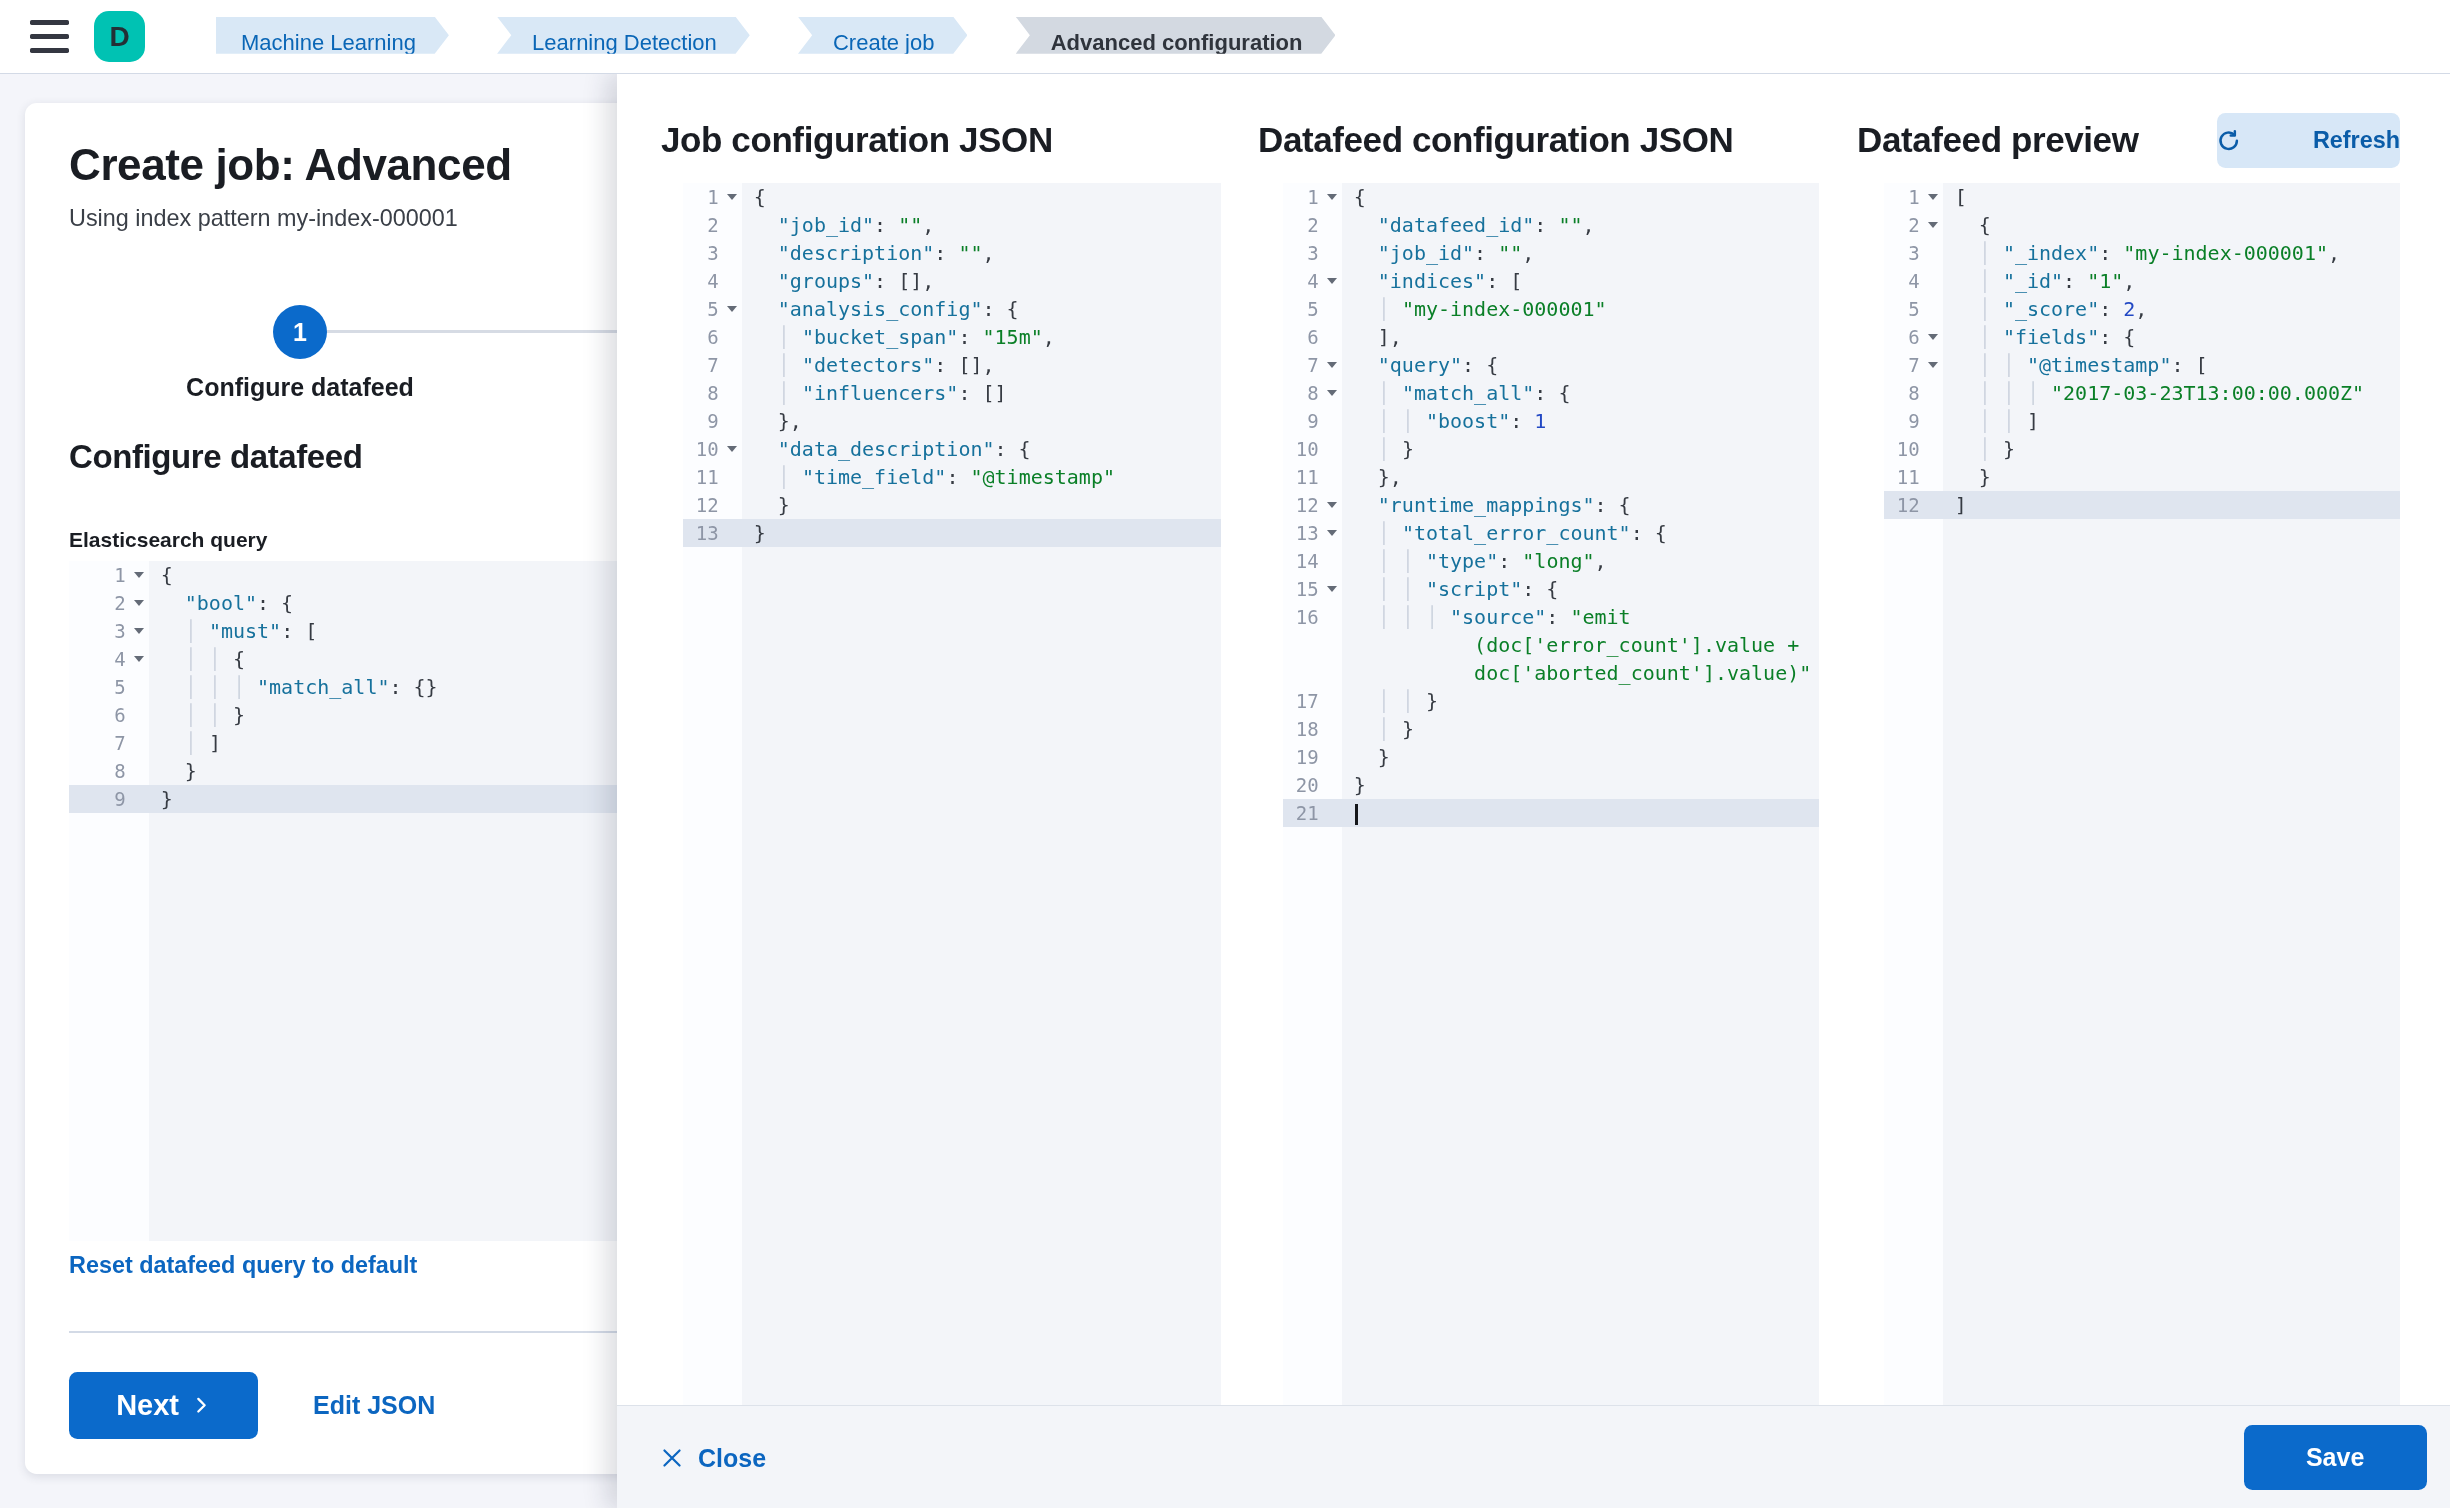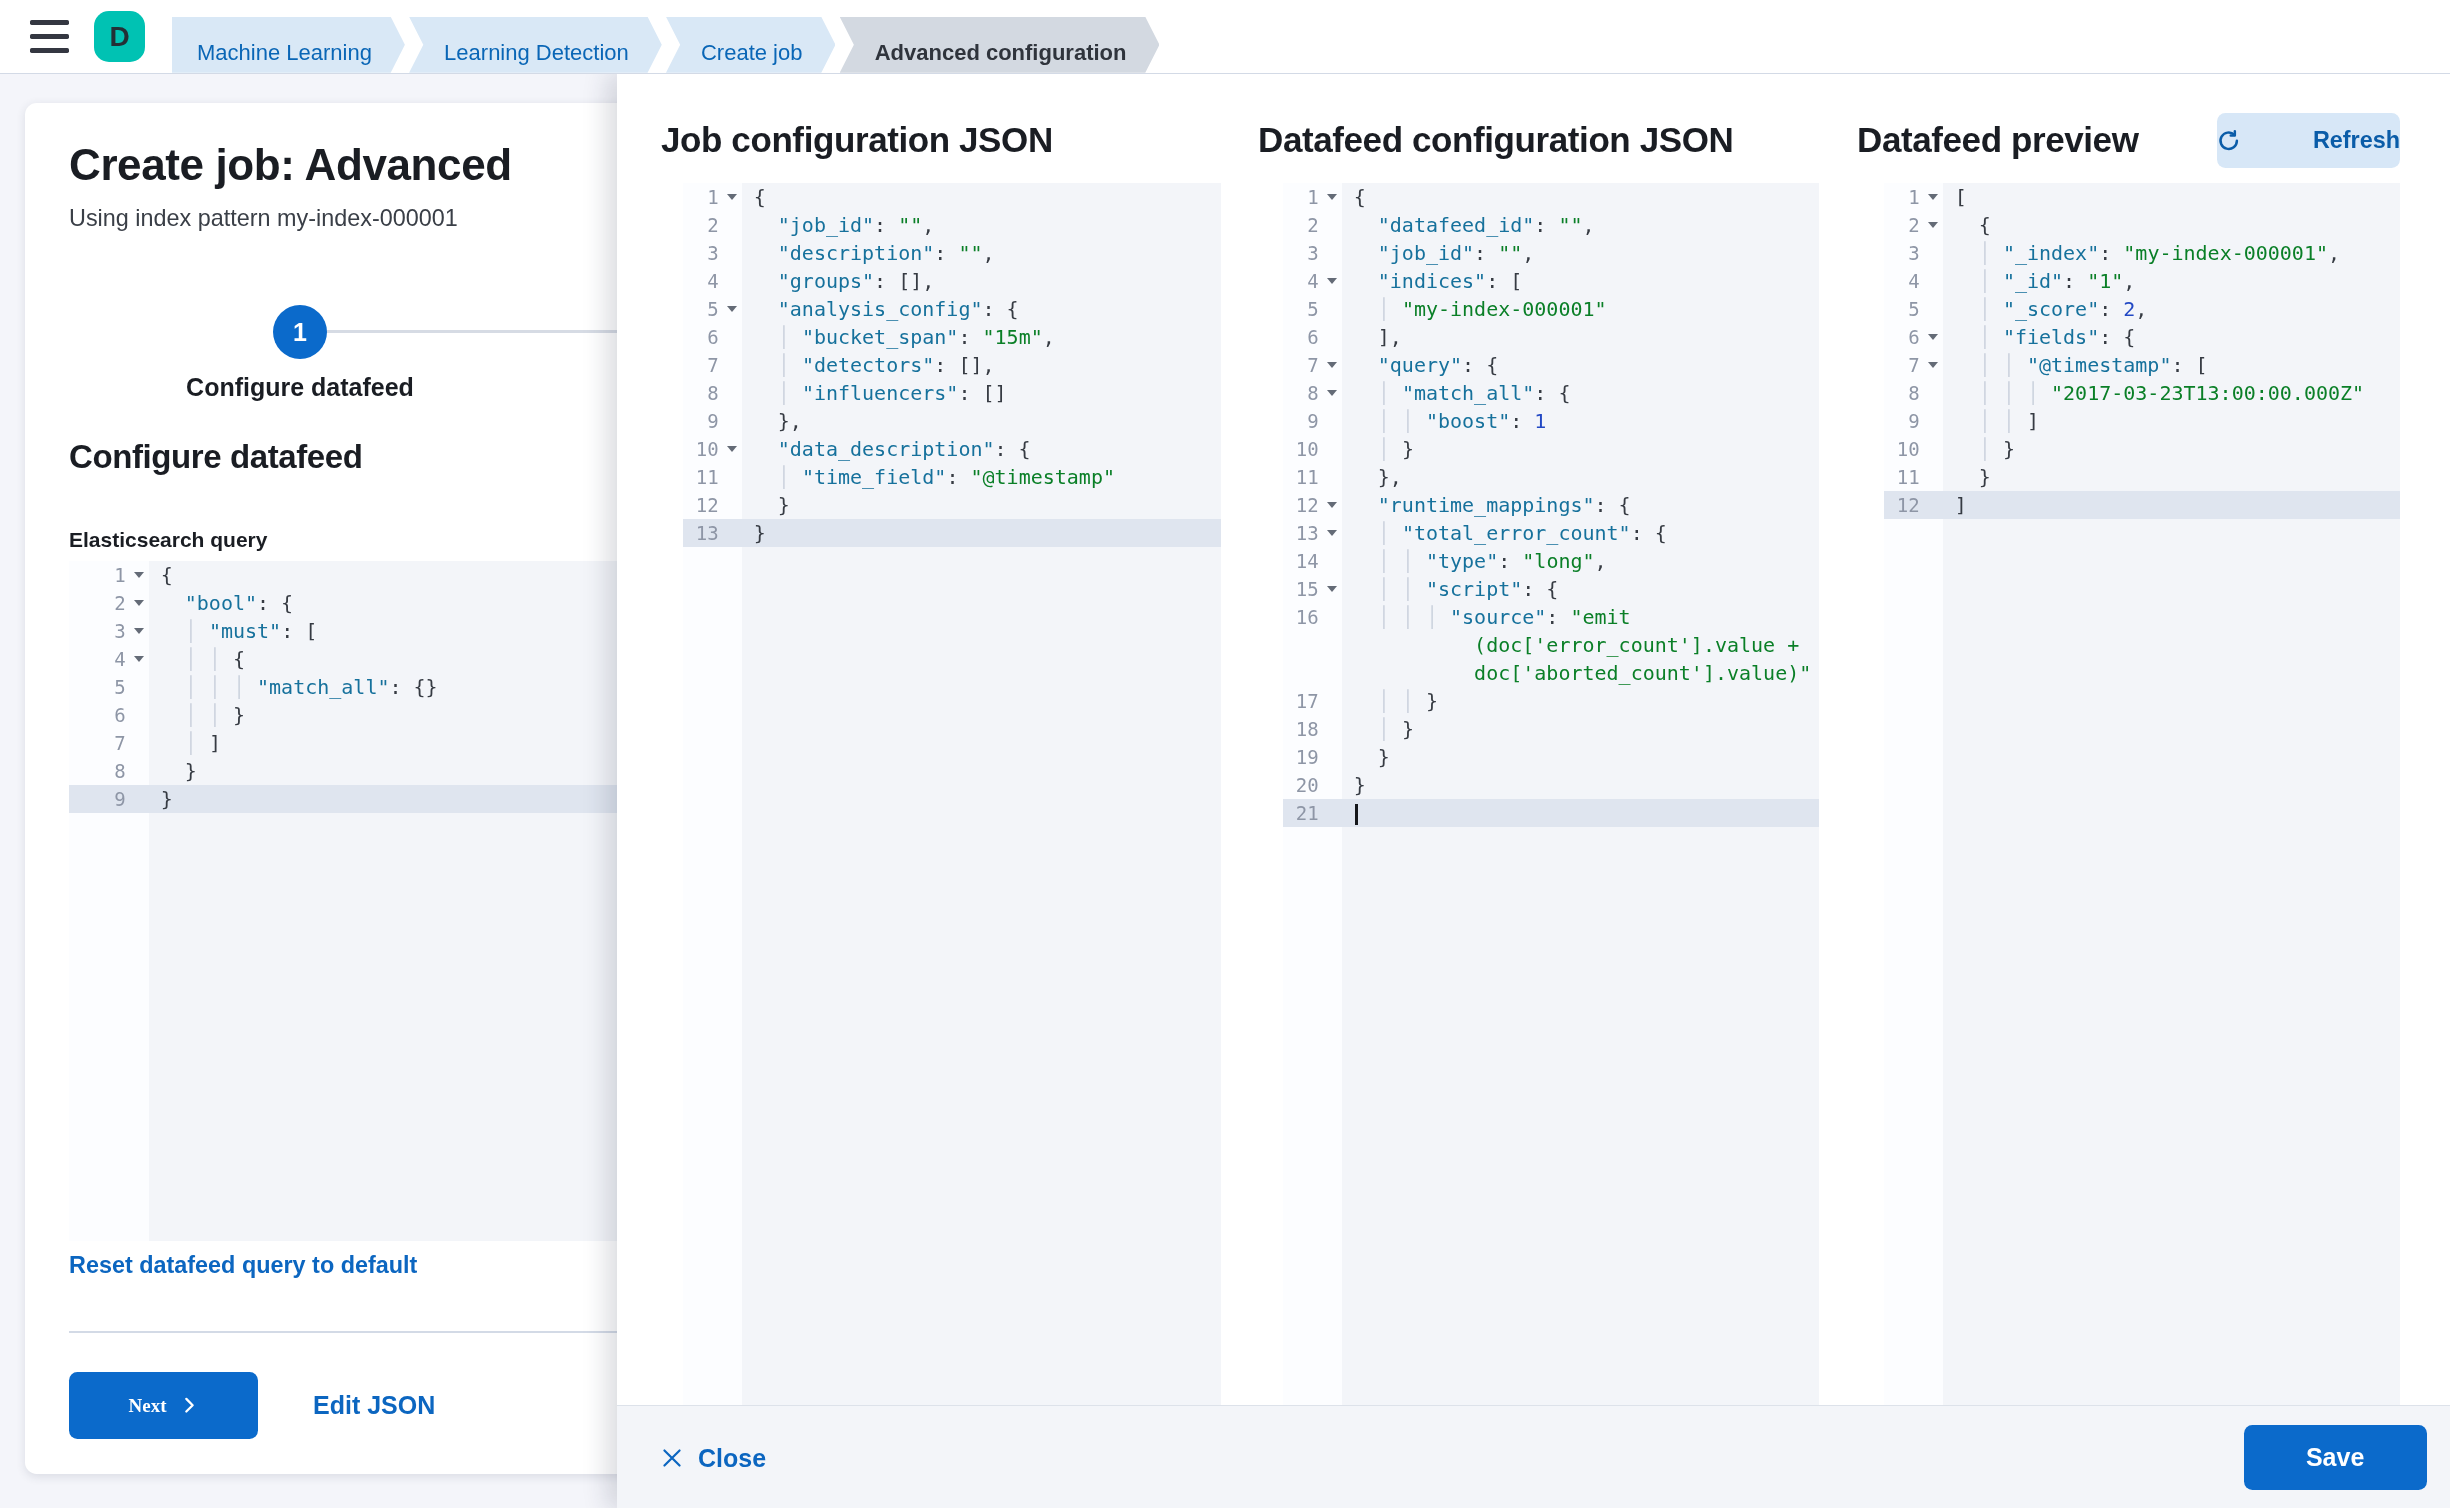--- a/index.html
+++ b/index.html
@@ -9,23 +9,23 @@
   
   .topbar { position:absolute; left:0; top:0; width:2450px; height:74px;
     background:#fff; border-bottom:0.8px solid #d3dae6; z-index:40; }
   .hamburger { position:absolute; left:30px; top:20px; width:39px; height:33px;
     display:flex; flex-direction:column; justify-content:space-between; cursor:pointer; }
   .hamburger i { display:block; height:5px; border-radius:1.7px; background:#343741; }
   .avatar { position:absolute; left:94px; top:11px; width:51px; height:51px;
     border-radius:15px; background:#00c2b3; color:#233036; font-size:28px; font-weight:700;
     display:flex; align-items:center; justify-content:center; }
   .crumbs { position:absolute; left:172px; top:16.7px; height:40px; display:flex; }
-  .crumb { height:56px; display:flex; align-items:center; font-size:22px; font-weight:500;
+  .crumb { height:37px; display:flex; align-items:center; font-size:22px; font-weight:500;
     color:#0a66b6; background:#d9e8f6; padding:16px 33px 0 35px; margin-right:4.2px;
-    clip-path:polygon(0 0, calc(100% - 14.2px) 0, 100% 50%, calc(100% - 14.2px) 100%, 0 100%, 14.2px 50%); }
+    clip-path:polygon(0 0, calc(100% - 14.2px) 0, 100% 50%, calc(100% - 14.2px) 100%, 0 100%, 14.2px 50%);margin-left:44px; }
   .crumb.first { padding-left:25px;
     clip-path:polygon(0 0, calc(100% - 14.2px) 0, 100% 50%, calc(100% - 14.2px) 100%, 0 100%); }
   .crumb.current { background:#d3d9e1; color:#2f343c; font-weight:600;
     clip-path:polygon(0 0, calc(100% - 14.2px) 0, 100% 50%, calc(100% - 14.2px) 100%, 0 100%, 14.2px 50%); }
 
   
   .card { position:absolute; left:25px; top:103px; width:2400px; height:1371px;
     background:#fff; border-radius:11.7px; box-shadow:0 2.5px 10px rgba(40,50,70,.12); z-index:1; }
   .page-title { position:absolute; left:44px; top:37px; font-size:44px; font-weight:700;
     color:#1a1d23; letter-spacing:-0.4px; }
@@ -36,22 +36,22 @@
     display:flex; align-items:center; justify-content:center; }
   .step-label { position:absolute; left:141px; top:270px; width:268px; text-align:center;
     font-size:25px; font-weight:700; color:#1a1d23; }
   .section-heading { position:absolute; left:44px; top:335px; font-size:33px; font-weight:700;
     color:#1a1d23; letter-spacing:-0.4px; }
   .query-label { position:absolute; left:44px; top:425px; font-size:21px; font-weight:700; color:#1a1d23; }
   .reset-link { position:absolute; left:44px; top:1149px; font-size:23.4px; font-weight:600;
     color:#0c66c0; cursor:pointer;text-align:right; }
   .hdivider { position:absolute; left:44px; top:1228px; width:591px; height:1.7px; background:#d3dae6; }
   .next-btn { position:absolute; left:44px; top:1269px; width:189px; height:67px; border:none;
-    border-radius:8.4px; background:#0b6acb; color:#fff; font-size:19px; font-weight:600;
-    font-family:Liberation Serif, serif; display:flex; align-items:center; justify-content:center;
+    border-radius:8.4px; background:#0b6acb; color:#fff; font-size:29px; font-weight:600;
+    font-family:Liberation Sans, sans-serif; display:flex; align-items:center; justify-content:center;
     gap:13.4px; cursor:pointer; }
   .editjson-link { position:absolute; left:288px; top:1288px; font-size:25px; font-weight:600;
     color:#0c66c0; cursor:pointer;text-align:center; }
 
   
   .flyout { position:absolute; left:617px; top:74px; width:2124px; height:1435px; background:#fff;
     box-shadow:-10px 0 23.4px rgba(30,40,60,.16); z-index:20; }
   .panel-title { position:absolute; top:46px; font-size:35px; font-weight:700; color:#1a1d23;
     letter-spacing:-0.4px; }
   .t1 { left:44px; } .t2 { left:641px; } .t3 { left:1240px; }

